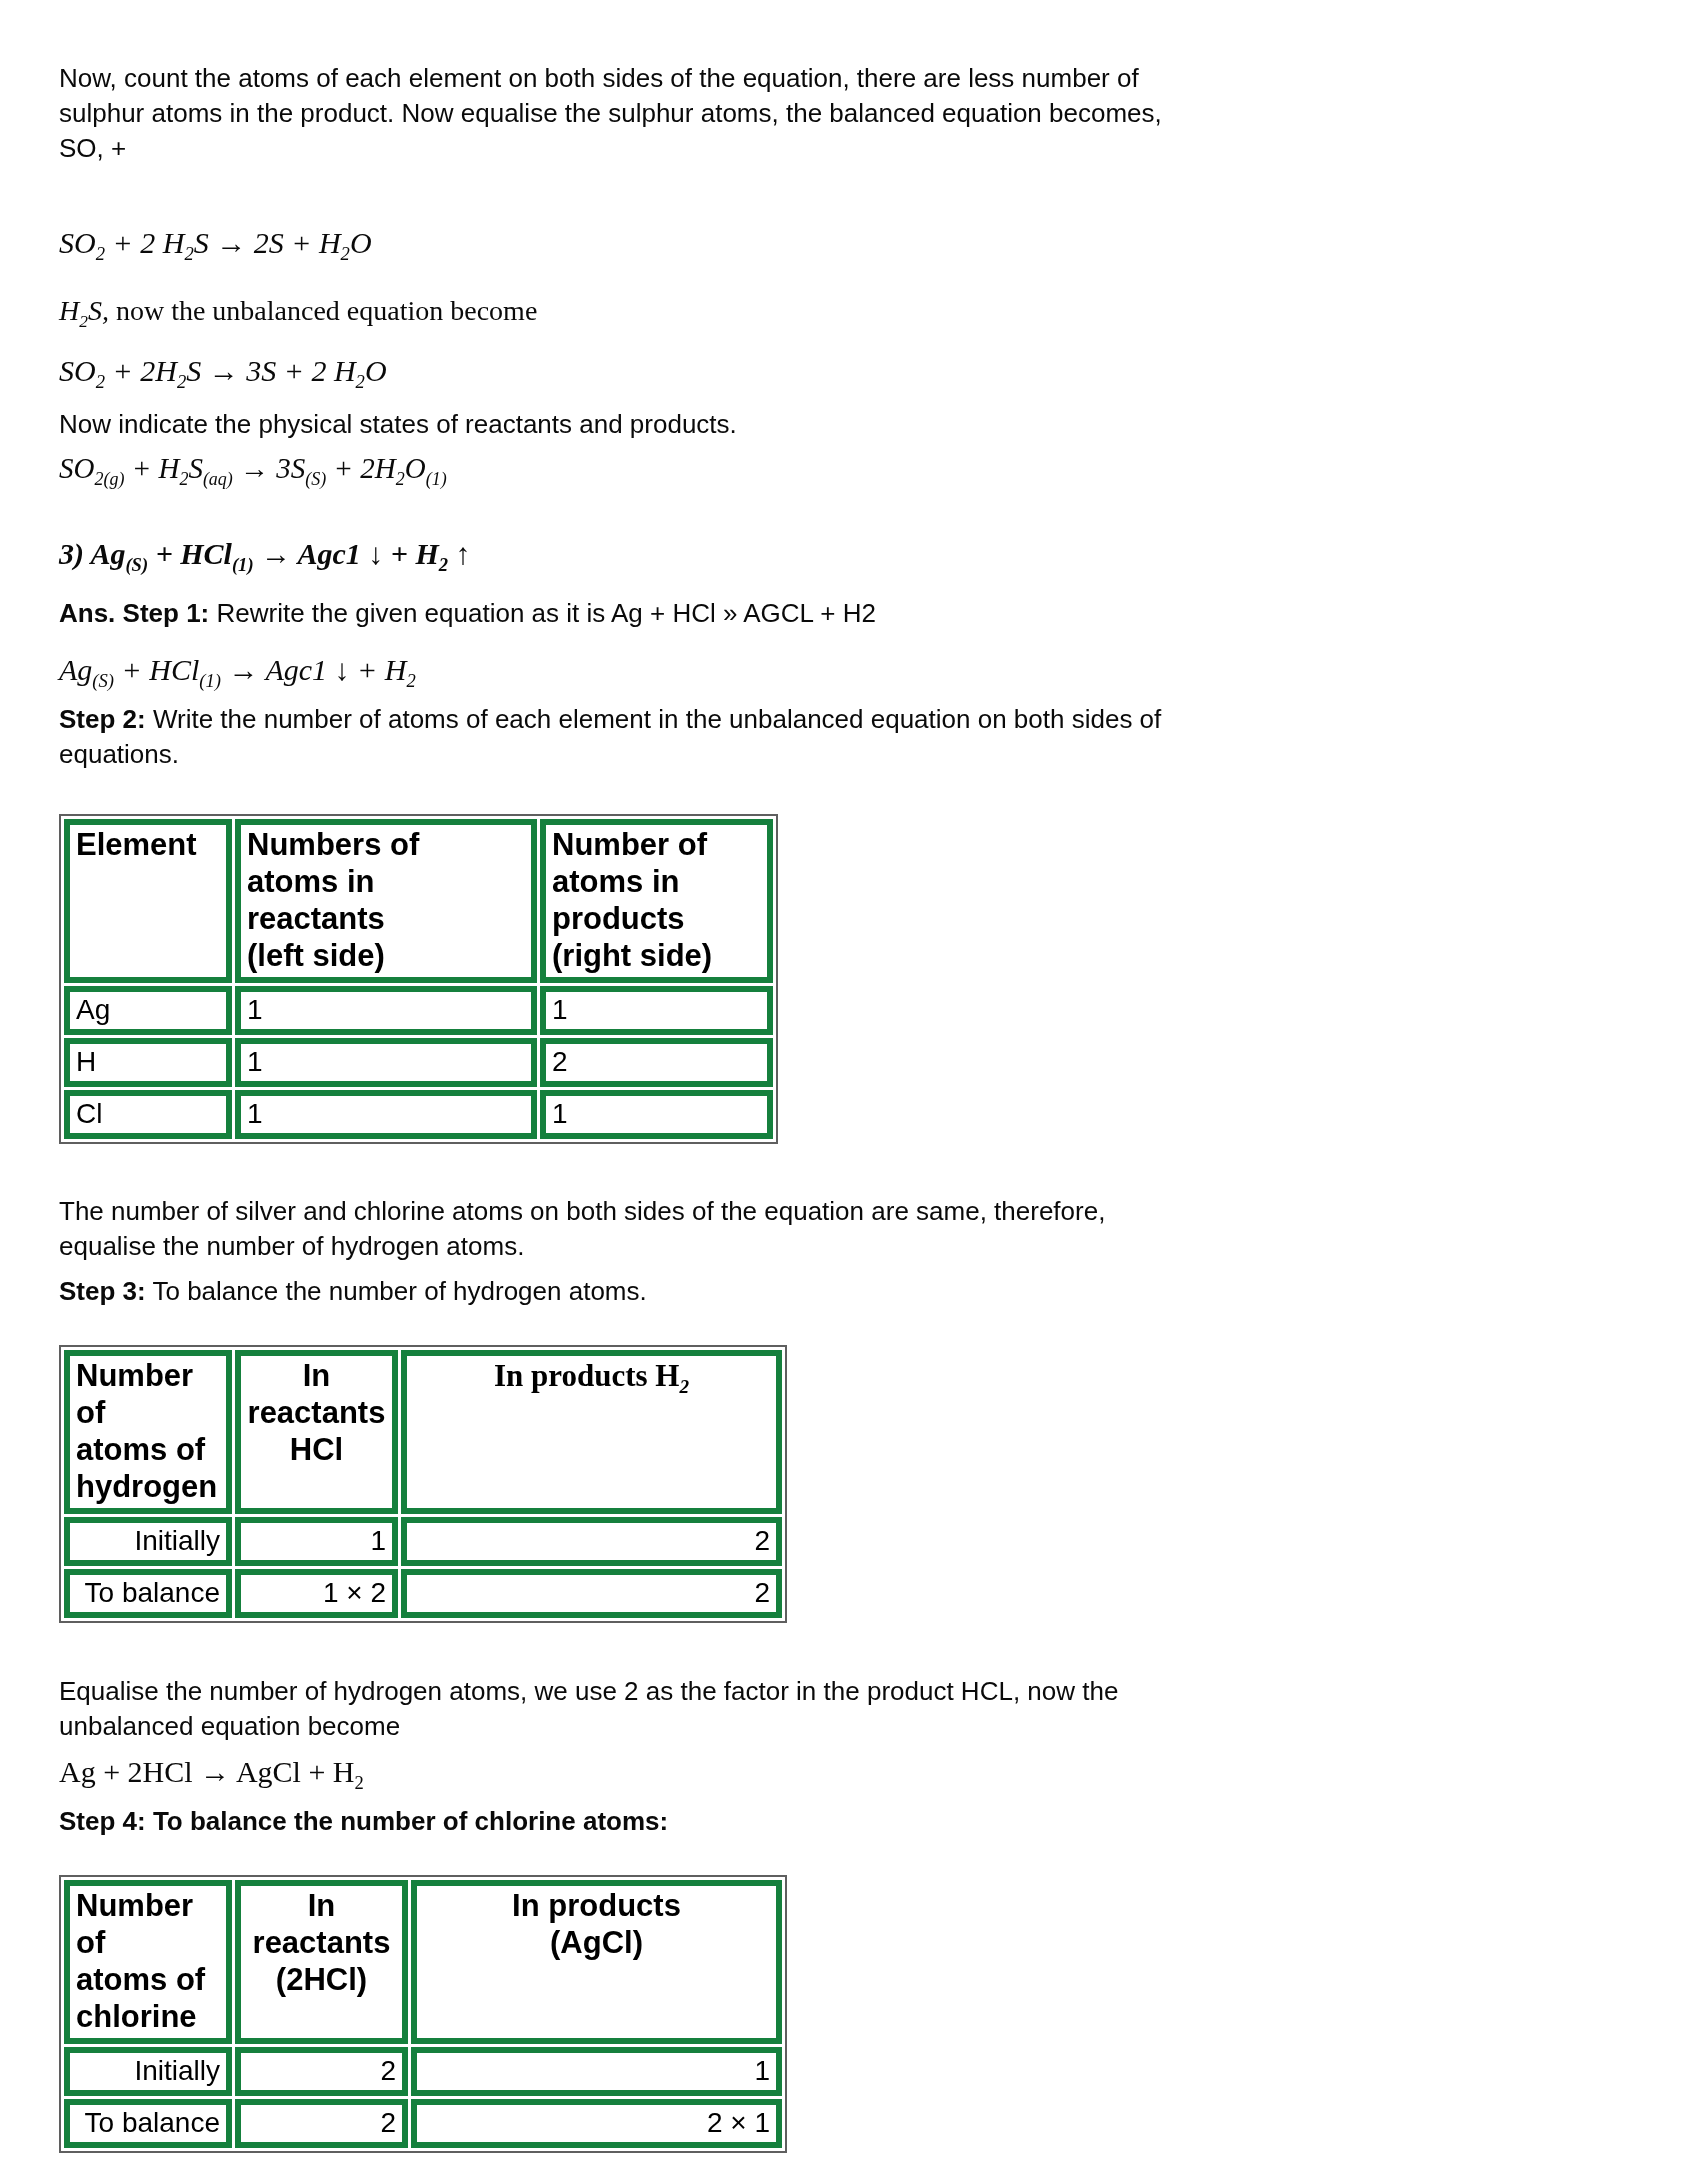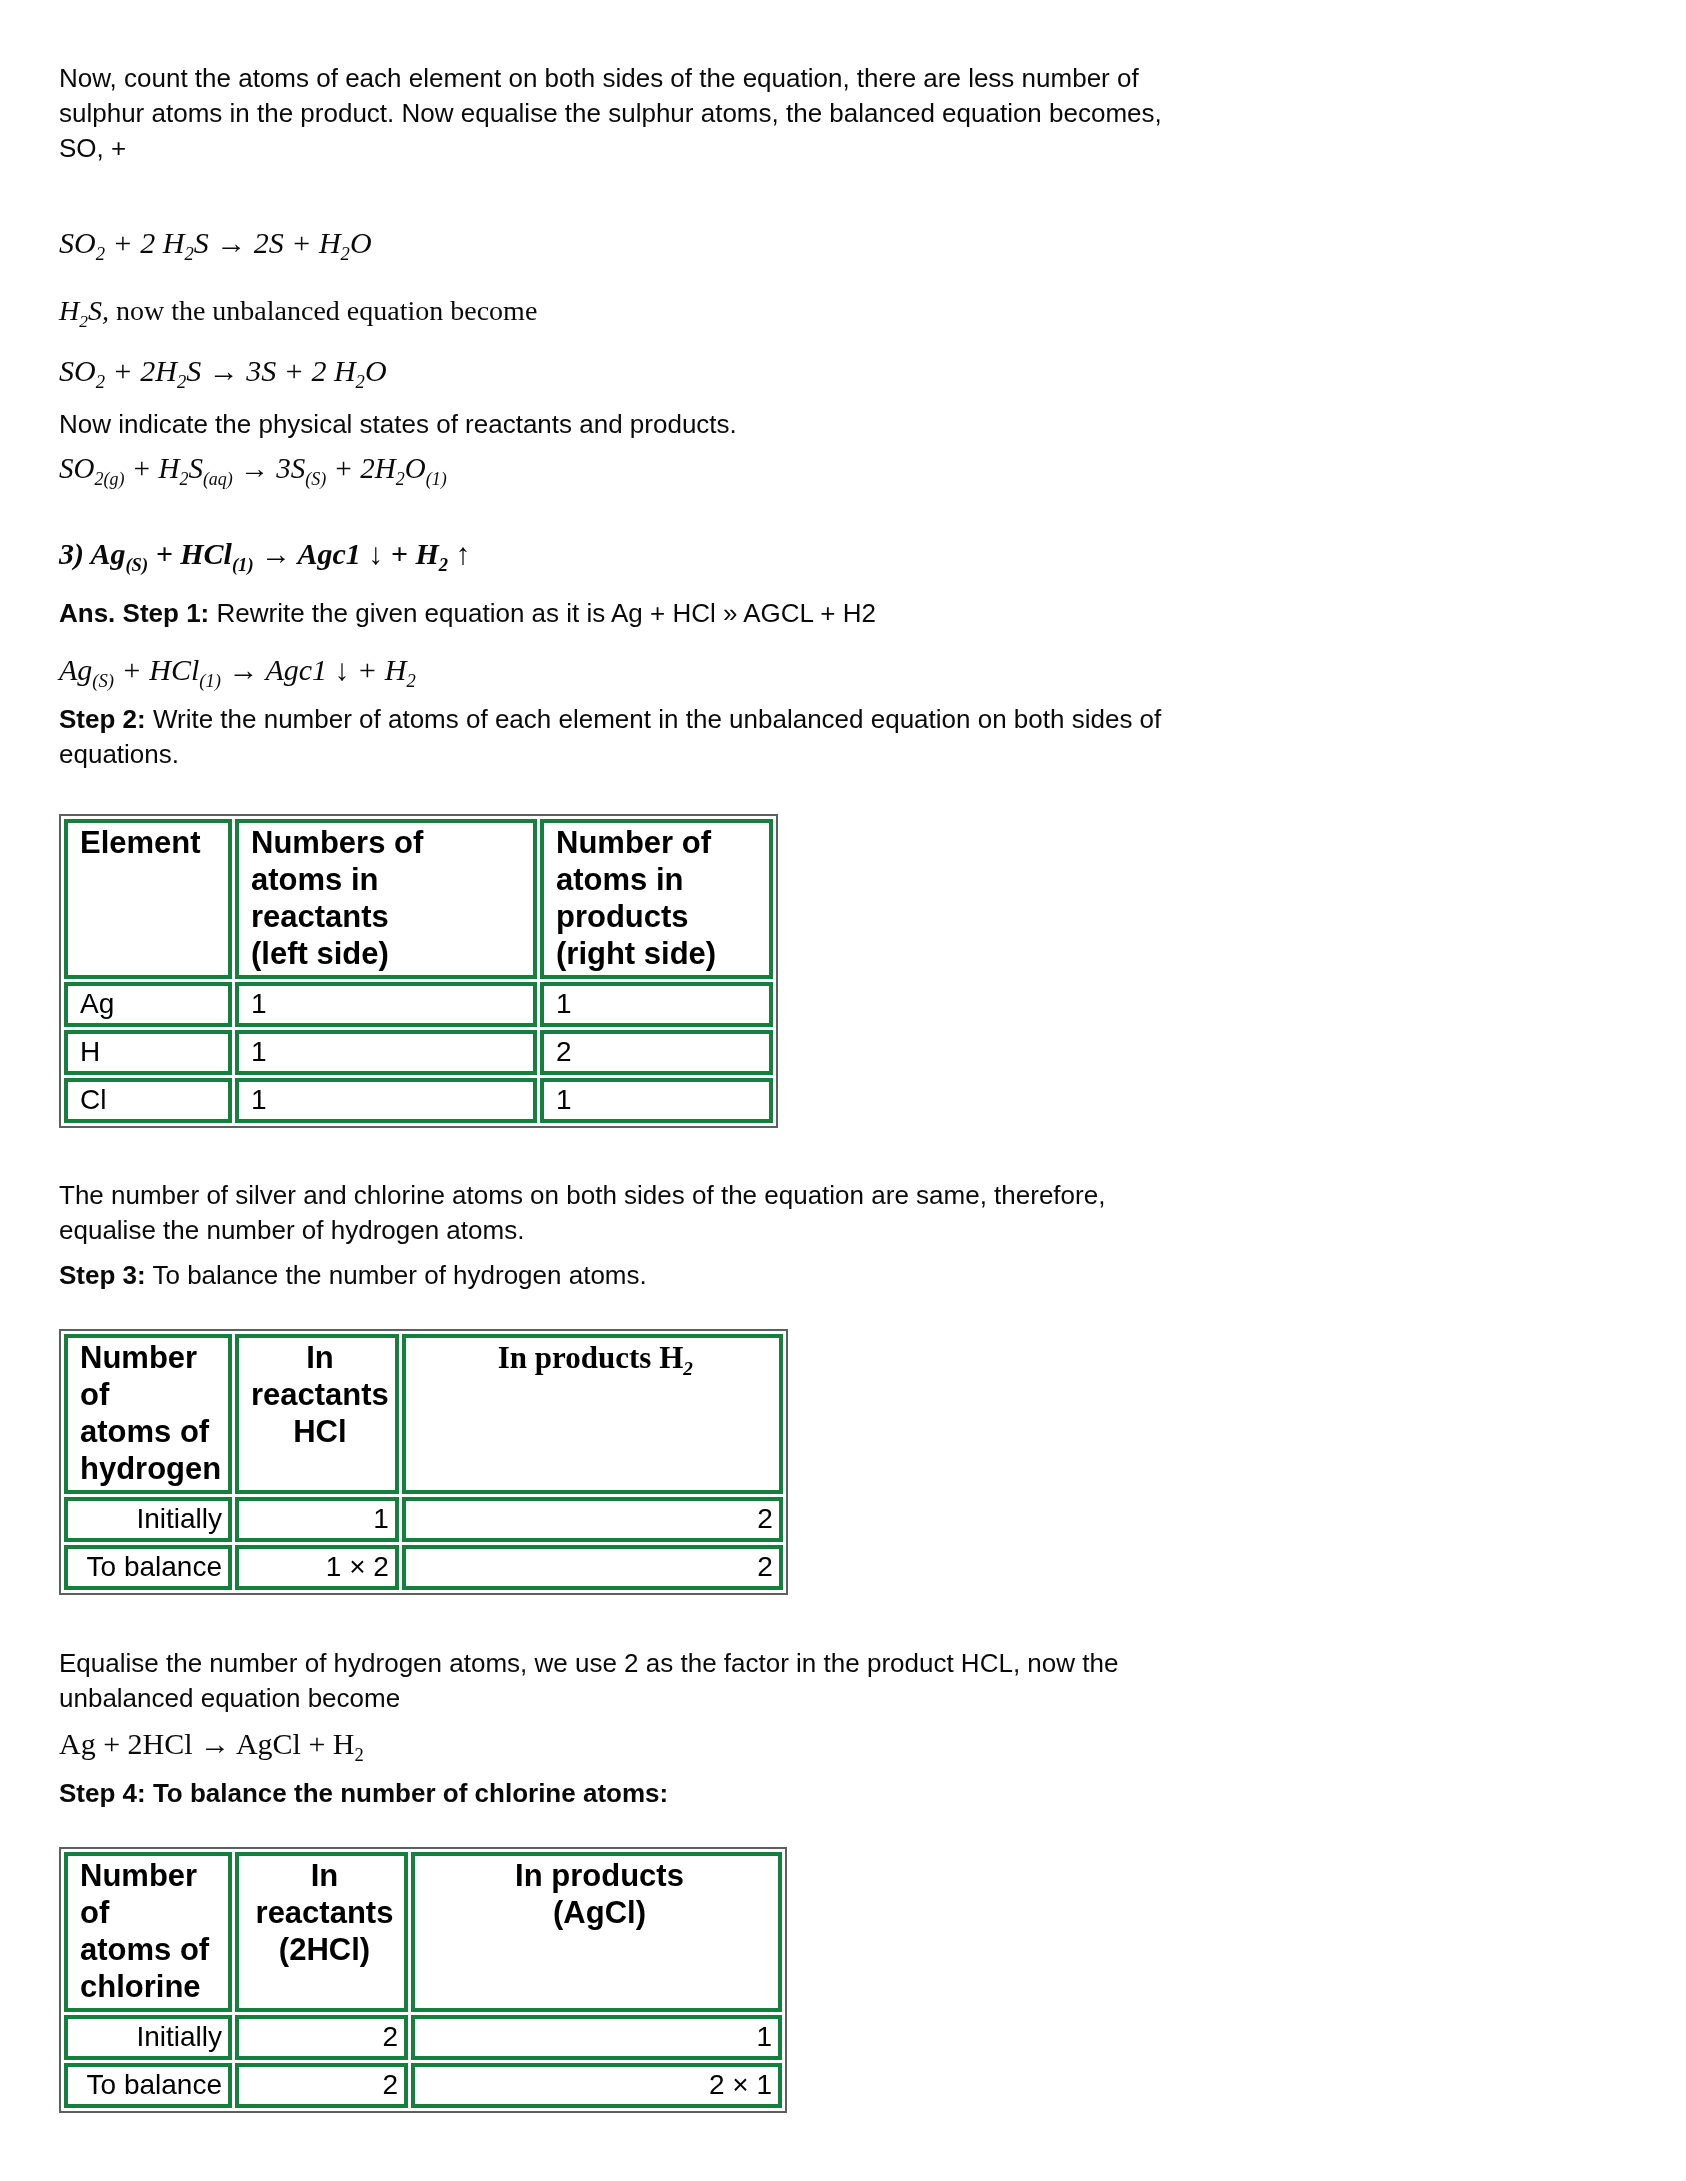--- a/index.html
+++ b/index.html
@@ -60,23 +60,23 @@
   .tbl-3 { margin-top: 36px; }
 
   table.chem {
     border-collapse: separate;
     border-spacing: 3px;
     background: #ffffff;
     border: 2px solid #5f5f5f;
     table-layout: fixed;
   }
   table.chem th, table.chem td {
-    border: 4px solid #15803d;
+    border: 6px solid #15803d;
     vertical-align: top;
-    padding: 1px 6px 3px 12px;
+    padding: 1px 6px 3px 6px;
     overflow: hidden;
   }
   table.chem th {
     font-size: 31px;
     line-height: 37px;
     font-weight: bold;
     text-align: left;
     white-space: pre-line;
   }
   table.chem td {

